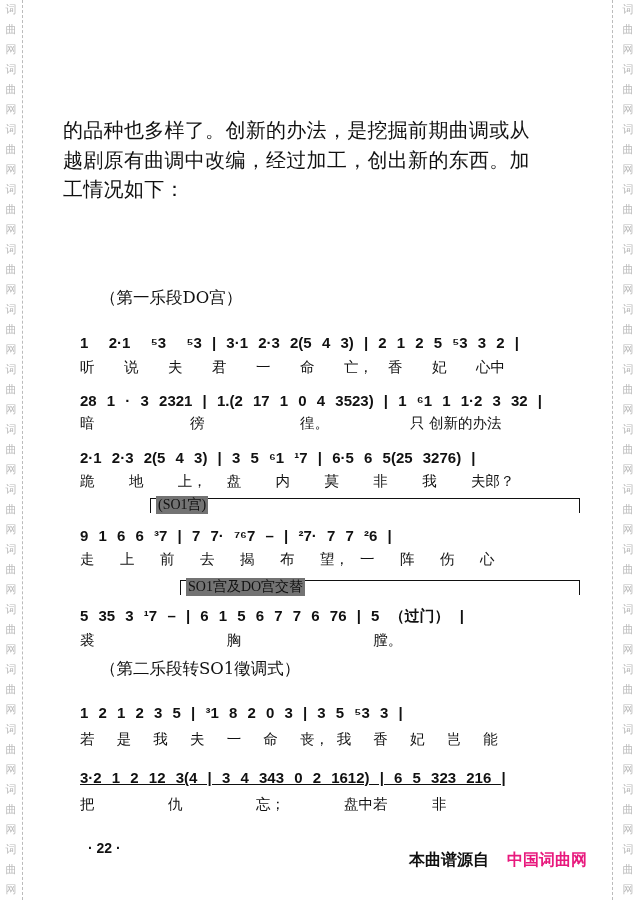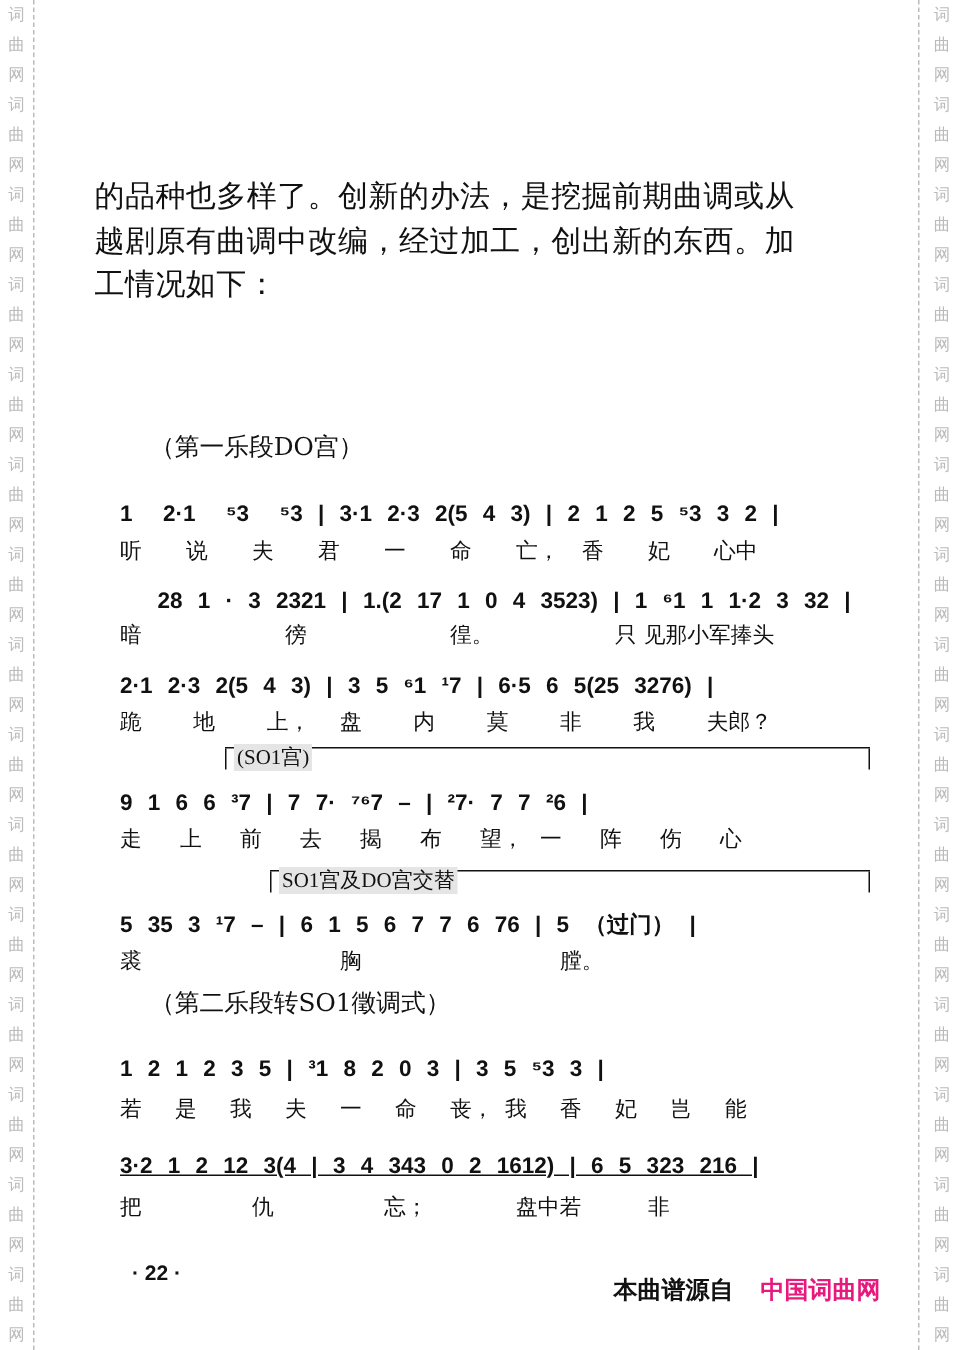--- a/index.html
+++ b/index.html
@@ -12,21 +12,21 @@
   .margin-strip.right .wm { left:6px; }
   .prose { position:absolute; left:63px; width:470px; font-size:20px; line-height:29.5px; letter-spacing:0.3px; }
   .prose p { margin:0; }
   .indent { text-indent:1.6em; }
   .section-head { position:absolute; left:100px; font-size:16.5px; }
   .row { position:absolute; left:80px; height:28px; width:500px; font-family:"Liberation Sans", sans-serif; font-weight:bold; font-size:15px; }
   .note { position:absolute; top:4px; }
   .lyr { position:absolute; left:80px; font-size:14.5px; font-family:"DejaVu Serif", serif; }
   .lyr span { position:absolute; white-space:nowrap; }
   .bracket { position:absolute; border-top:1px solid #111; font-size:14px; font-family:"Liberation Serif", serif; }
-  .bracket .lbl { position:absolute; top:-3px; left:6px; background:#e5e5e5; padding:0 2px; }
+  .bracket .lbl { position:absolute; top:-3px; left:6px; background:#737373; padding:0 2px; }
   .bracket .tick-l, .bracket .tick-r { position:absolute; top:0; width:1px; height:14px; background:#111; }
   .page-num { position:absolute; left:88px; top:840px; font-family:"Liberation Sans", sans-serif; font-weight:bold; font-size:14px; }
   .source { position:absolute; left:409px; top:850px; font-family:"DejaVu Sans", sans-serif; font-weight:bold; font-size:16px; }
   .source .site { color:#e8197d; margin-left:18px; }
 </style>
 </head>
 <body>
 
 <div class="margin-strip left" id="wmL">
     <span class="wm" style="top: 0px;">词</span>
@@ -139,27 +139,27 @@
       <span style="left: 88px;">夫</span>
       <span style="left: 132px;">君</span>
       <span style="left: 176px;">一</span>
       <span style="left: 220px;">命</span>
       <span style="left: 264px;">亡，</span>
       <span style="left: 308px;">香</span>
       <span style="left: 352px;">妃</span>
       <span style="left: 396px;">心中</span>
     </div>
     <div class="row" style="top: 388px;">
-      <span class="note" style="left: 0px; white-space: pre; word-spacing: 6px; margin-left: 25px;">28 1 · 3 2321 | 1.(2 17 1 0 4 3523) | 1 ⁶1 1 1·2 3 32 |</span>
+      <span class="note" style="left: 0px; white-space: pre; word-spacing: 6px;">28 1 · 3 2321 | 1.(2 17 1 0 4 3523) | 1 ⁶1 1 1·2 3 32 |</span>
     </div>
     <div class="lyr" style="top: 414px;">
       <span style="left: 0px;">暗</span>
       <span style="left: 110px;">徬</span>
       <span style="left: 220px;">徨。</span>
-      <span style="left: 330px;">只 见那小军捧头</span>
+      <span style="left: 330px;">只 创新的办法</span>
     </div>
     <div class="row" style="top: 445px;">
       <span class="note" style="left: 0px; white-space: pre; word-spacing: 6px;">2·1 2·3 2(5 4 3) | 3 5 ⁶1 ¹7 | 6·5 6 5(25 3276) |</span>
     </div>
     <div class="lyr" style="top: 472px;">
       <span style="left: 0px;">跪</span>
       <span style="left: 48.8889px;">地</span>
       <span style="left: 97.7778px;">上，</span>
       <span style="left: 146.667px;">盘</span>
       <span style="left: 195.556px;">内</span>

